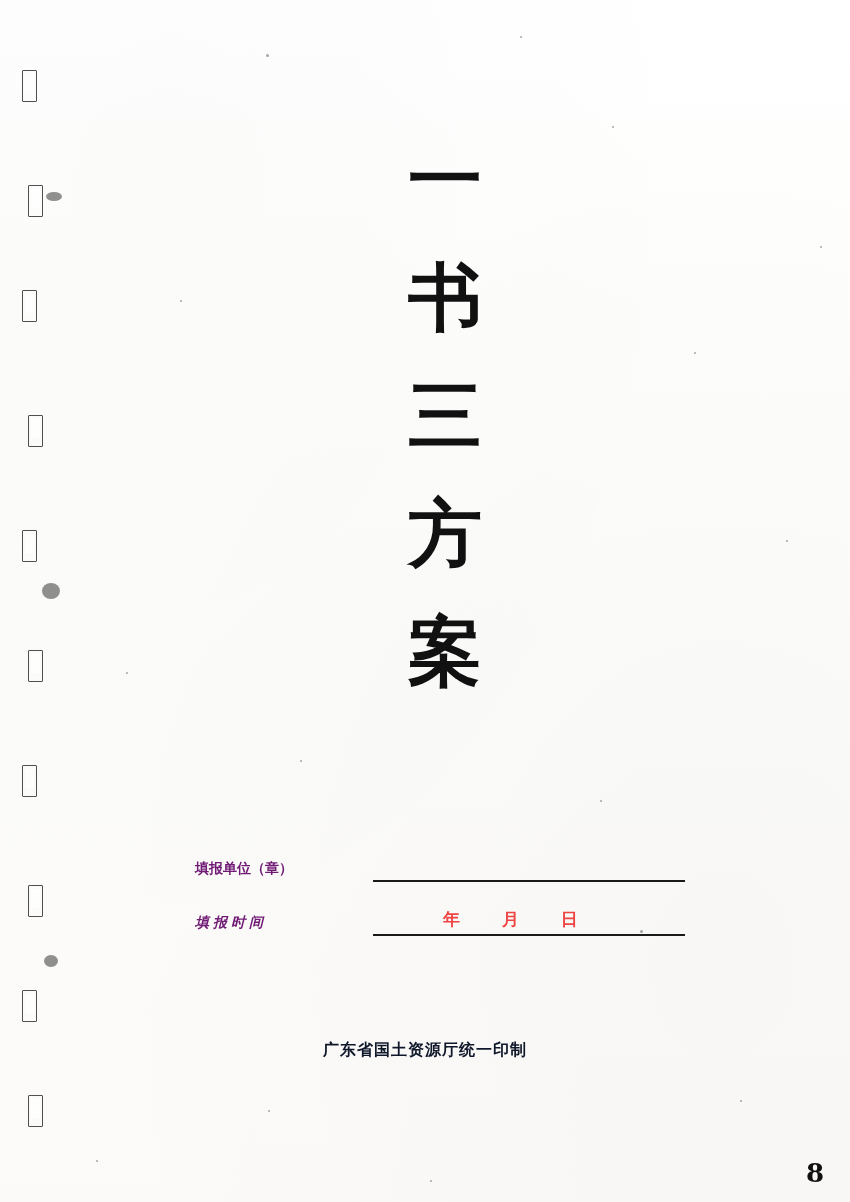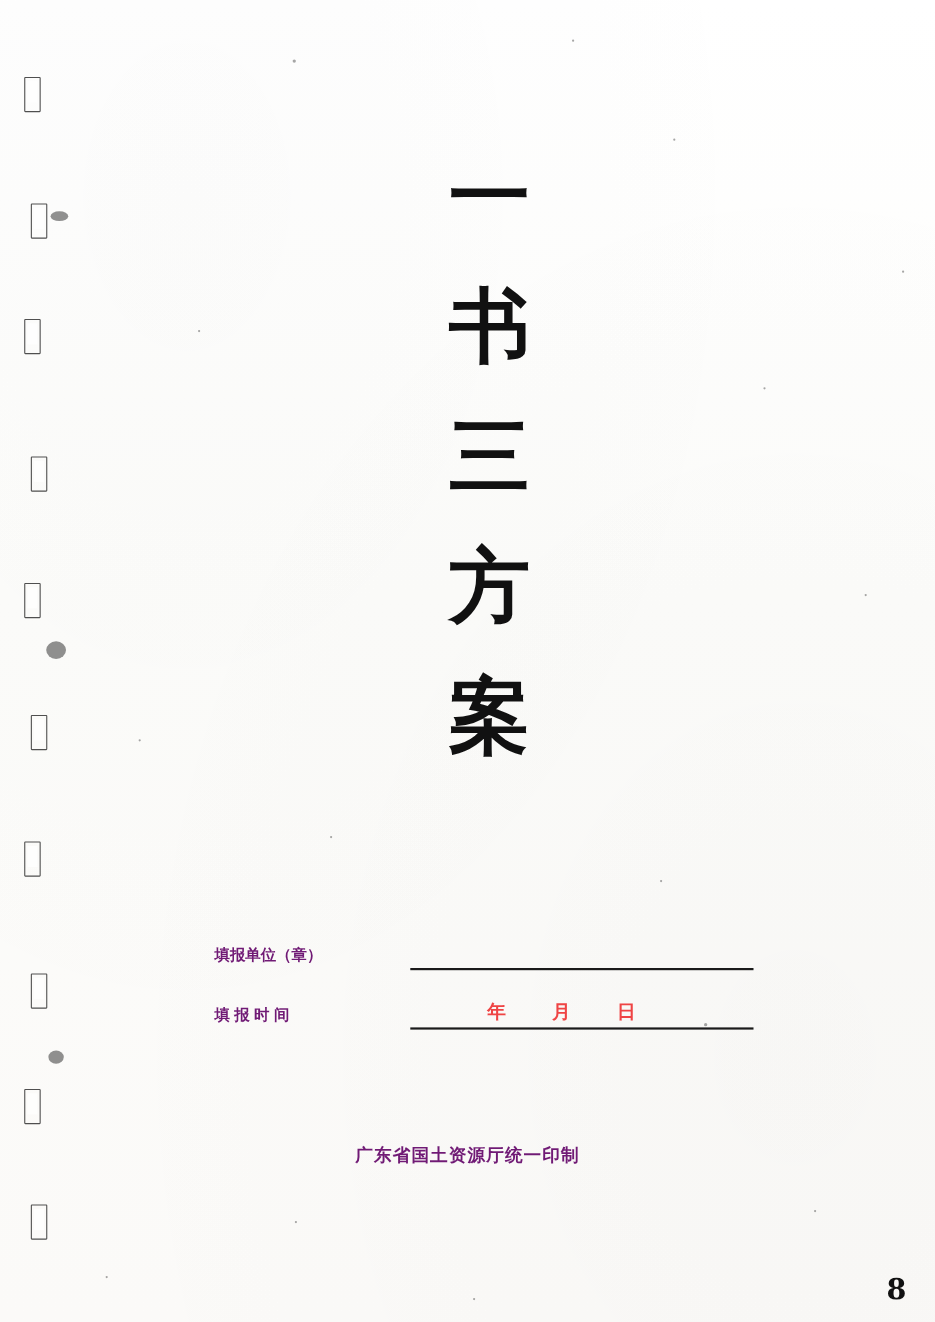--- a/index.html
+++ b/index.html
@@ -104,20 +104,21 @@
     font-family: "DejaVu Sans", "Liberation Sans", sans-serif;
     font-weight: 700;
     font-size: 14px;
     color: #701a75;
     white-space: nowrap;
     padding-bottom: 4px;
     width: 178px;
   }
   .form-label.spaced {
     letter-spacing: 4px;
+    font-style: italic;
   }
   .form-line {
     flex: 1;
     border-bottom: 2px solid #1a1a1a;
     height: 26px;
     position: relative;
   }
   .date-units {
     position: absolute;
     left: 70px;
@@ -133,21 +134,21 @@
 
   .footer-line {
     position: absolute;
     left: 0;
     right: 0;
     top: 1040px;
     text-align: center;
     font-family: "DejaVu Sans", "Liberation Sans", sans-serif;
     font-weight: 700;
     font-size: 16px;
-    color: #701a75;
+    color: #0f172a;
     letter-spacing: 1px;
   }
 
   .page-number {
     position: absolute;
     right: 26px;
     bottom: 14px;
     font-family: "DejaVu Serif", "Liberation Serif", serif;
     font-weight: 700;
     font-size: 26px;

